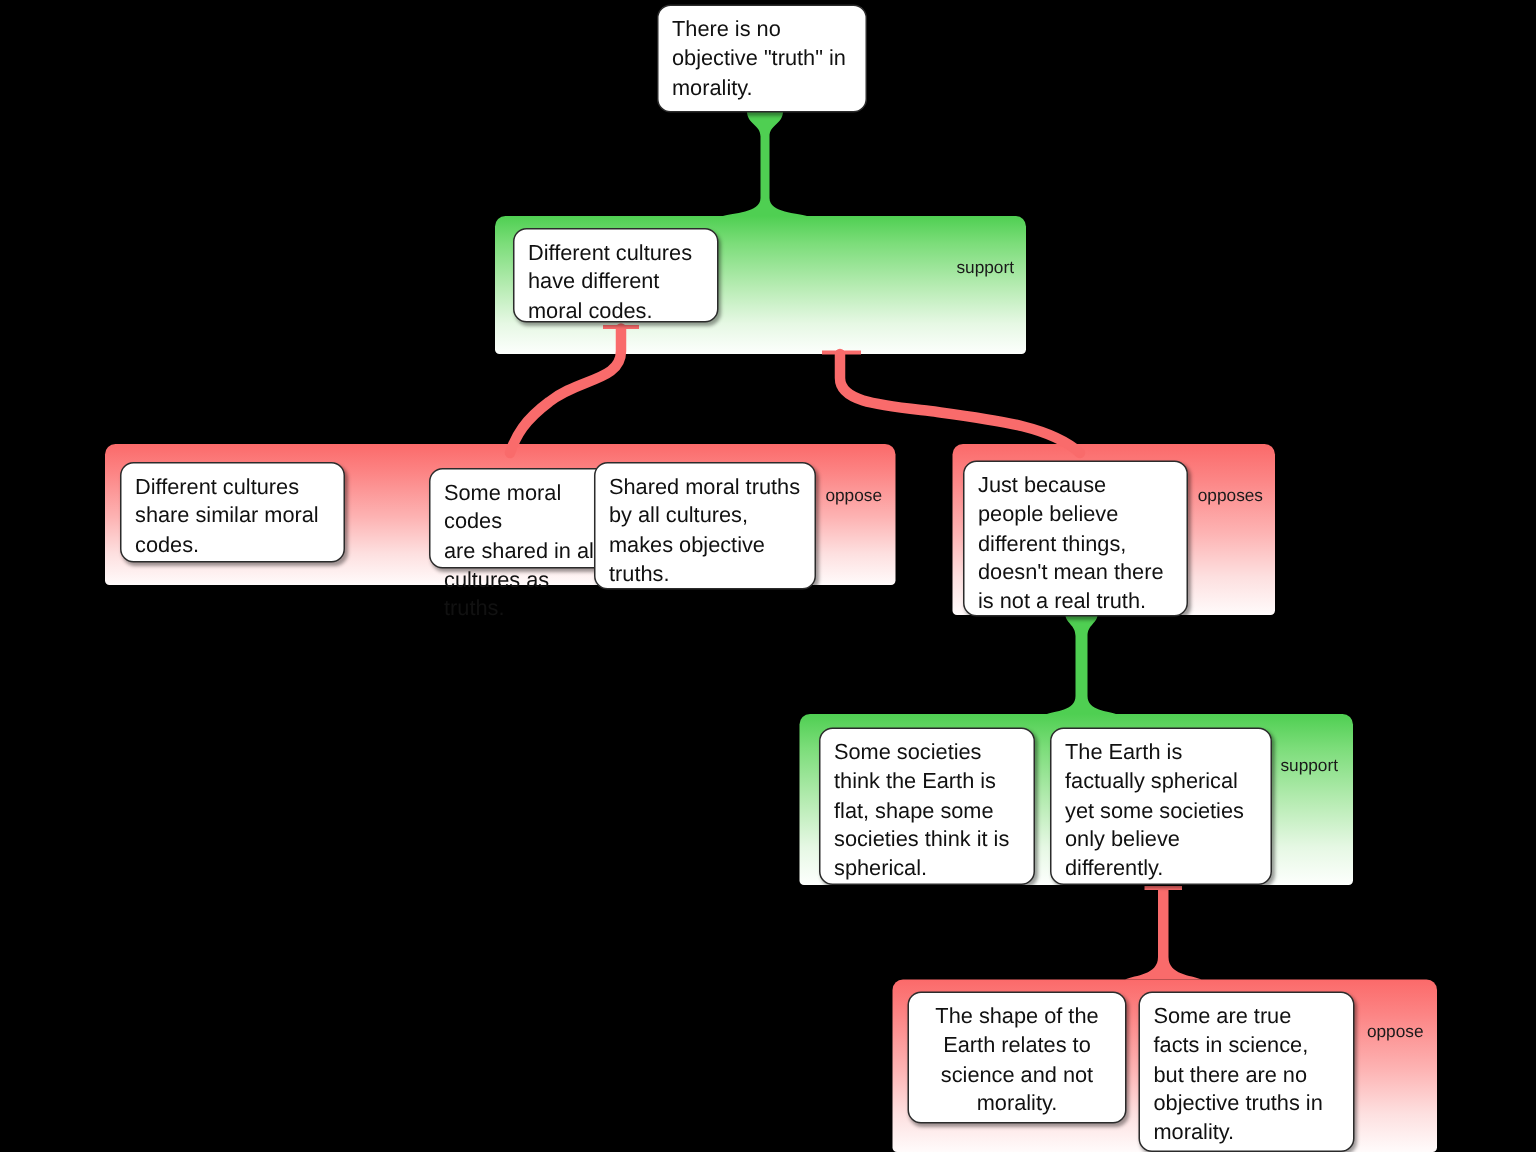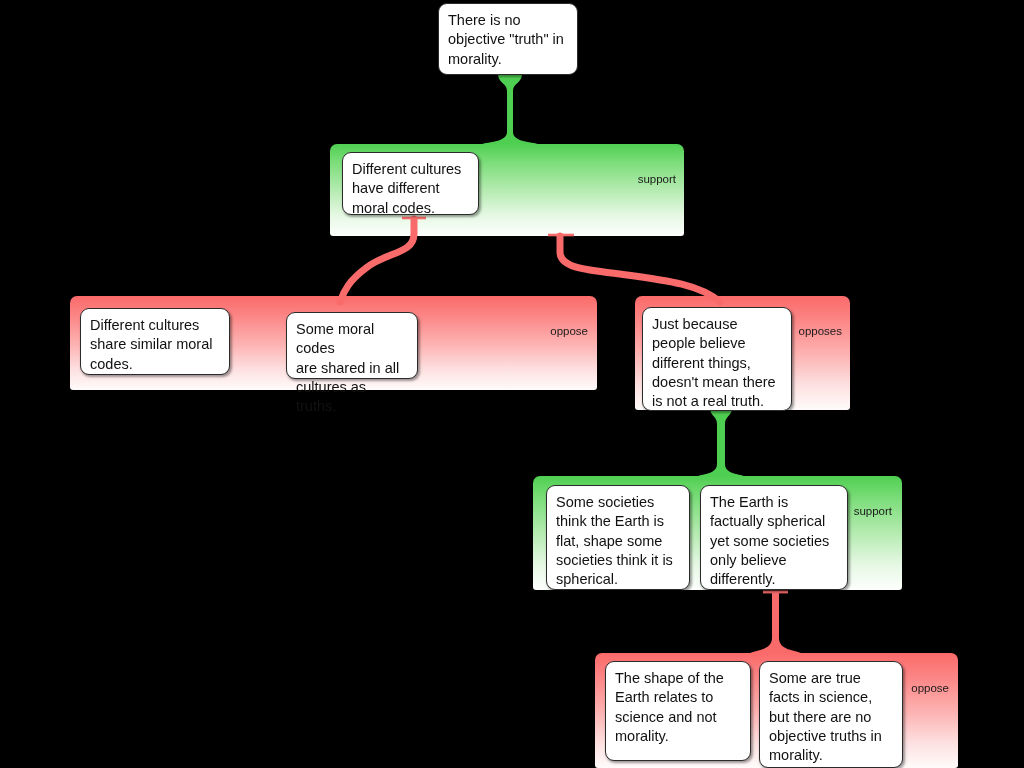--- a/index.html
+++ b/index.html
@@ -115,20 +115,24 @@
 
   <div class="group oppose" style="left:70px; top:296px; width:527px; height:94px;">
     <span class="group-label" style="right:9px;">oppose</span>
   </div>
   <div class="card" style="left:80px; top:308px; width:150px; height:67px;">Different cultures
 share similar moral
 codes.</div>
   <div class="card" style="left:238px; top:312px; width:132px; height:67px;margin-left:48px;">Some moral codes
 are shared in all
 cultures as truths.</div>
+  <div class="card" style="left:396px; top:308px; width:148px; height:85px;">Shared moral truths
+by all cultures,
+makes objective
+truths.</div>
 
   <div class="group oppose" style="left:635px; top:296px; width:215px; height:114px;">
     <span class="group-label" style="right:8px;">opposes</span>
   </div>
   <div class="card" style="left:642px; top:307px; width:150px; height:104px;">Just because
 people believe
 different things,
 doesn't mean there
 is not a real truth.</div>
 
@@ -142,21 +146,21 @@
 spherical.</div>
   <div class="card" style="left:700px; top:485px; width:148px; height:105px;">The Earth is
 factually spherical
 yet some societies
 only believe
 differently.</div>
 
   <div class="group oppose" style="left:595px; top:653px; width:363px; height:115px;">
     <span class="group-label" style="right:9px;">oppose</span>
   </div>
-  <div class="card" style="left:605px; top:661px; width:146px; height:100px;">The shape of the
+  <div class="card" style="left:605px; top:661px; width:146px; height:88px;text-align:center;">The shape of the
 Earth relates to
 science and not
 morality.</div>
   <div class="card" style="left:759px; top:661px; width:144px; height:107px;">Some are true
 facts in science,
 but there are no
 objective truths in
 morality.</div>
 
 </div>

